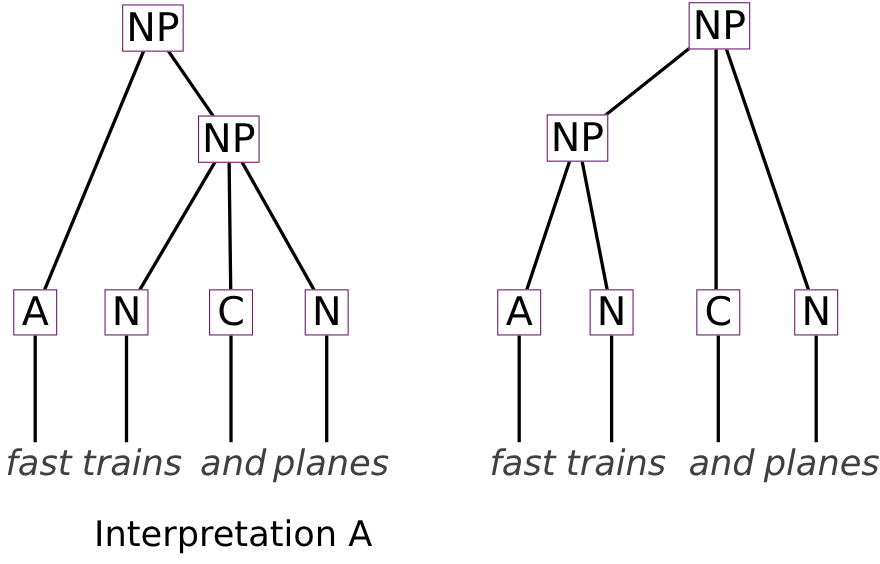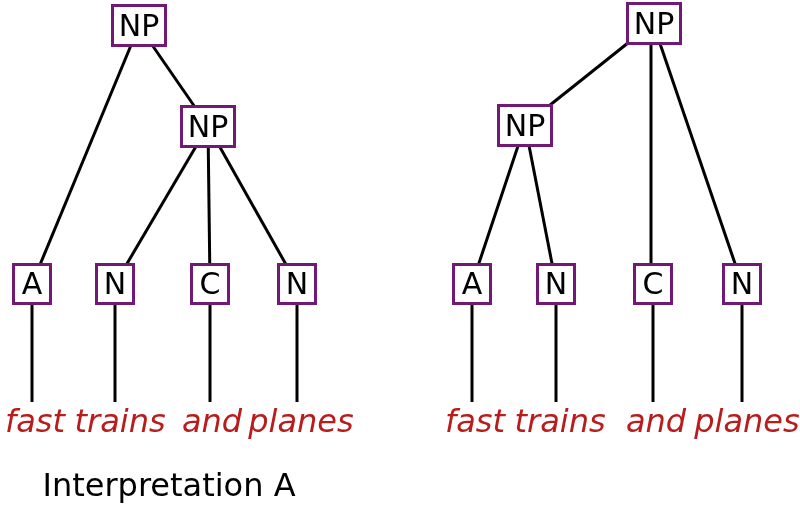--- a/index.html
+++ b/index.html
@@ -24,50 +24,51 @@
   }
   .edges line {
     stroke: #000000;
     stroke-width: 3;
   }
   .node {
     position: absolute;
     z-index: 2;
     box-sizing: border-box;
     background: #ffffff;
-    border: 3px solid #701a75;
+    border: 1px solid #701a75;
     display: flex;
     align-items: center;
     justify-content: center;
-    font-size: 30px;
+    font-size: 36px;
     line-height: 1;
     color: #000000;
   }
   .node.phrase { width: 56px; height: 43px; }
   .node.leaf   { width: 40px; height: 42px; }
   .word {
     position: absolute;
     z-index: 2;
     top: 404px;
     transform: translateX(-50%);
     font-size: 32px;
     font-style: italic;
     line-height: 1.1;
     white-space: nowrap;
-    color: #b91c1c;
+    color: #404040;
   }
   .caption {
     position: absolute;
     z-index: 2;
     top: 468px;
     transform: translateX(-50%);
     font-size: 32px;
     line-height: 1.1;
     white-space: nowrap;
     color: #000000;
+    margin-left: 43px;
   }
 </style>
 </head>
 <body>
 
 <div class="canvas">
 
   <svg class="edges" width="800" height="513" viewBox="0 0 800 513">
     <g>
       <line x1="139" y1="26" x2="32" y2="284"></line>

